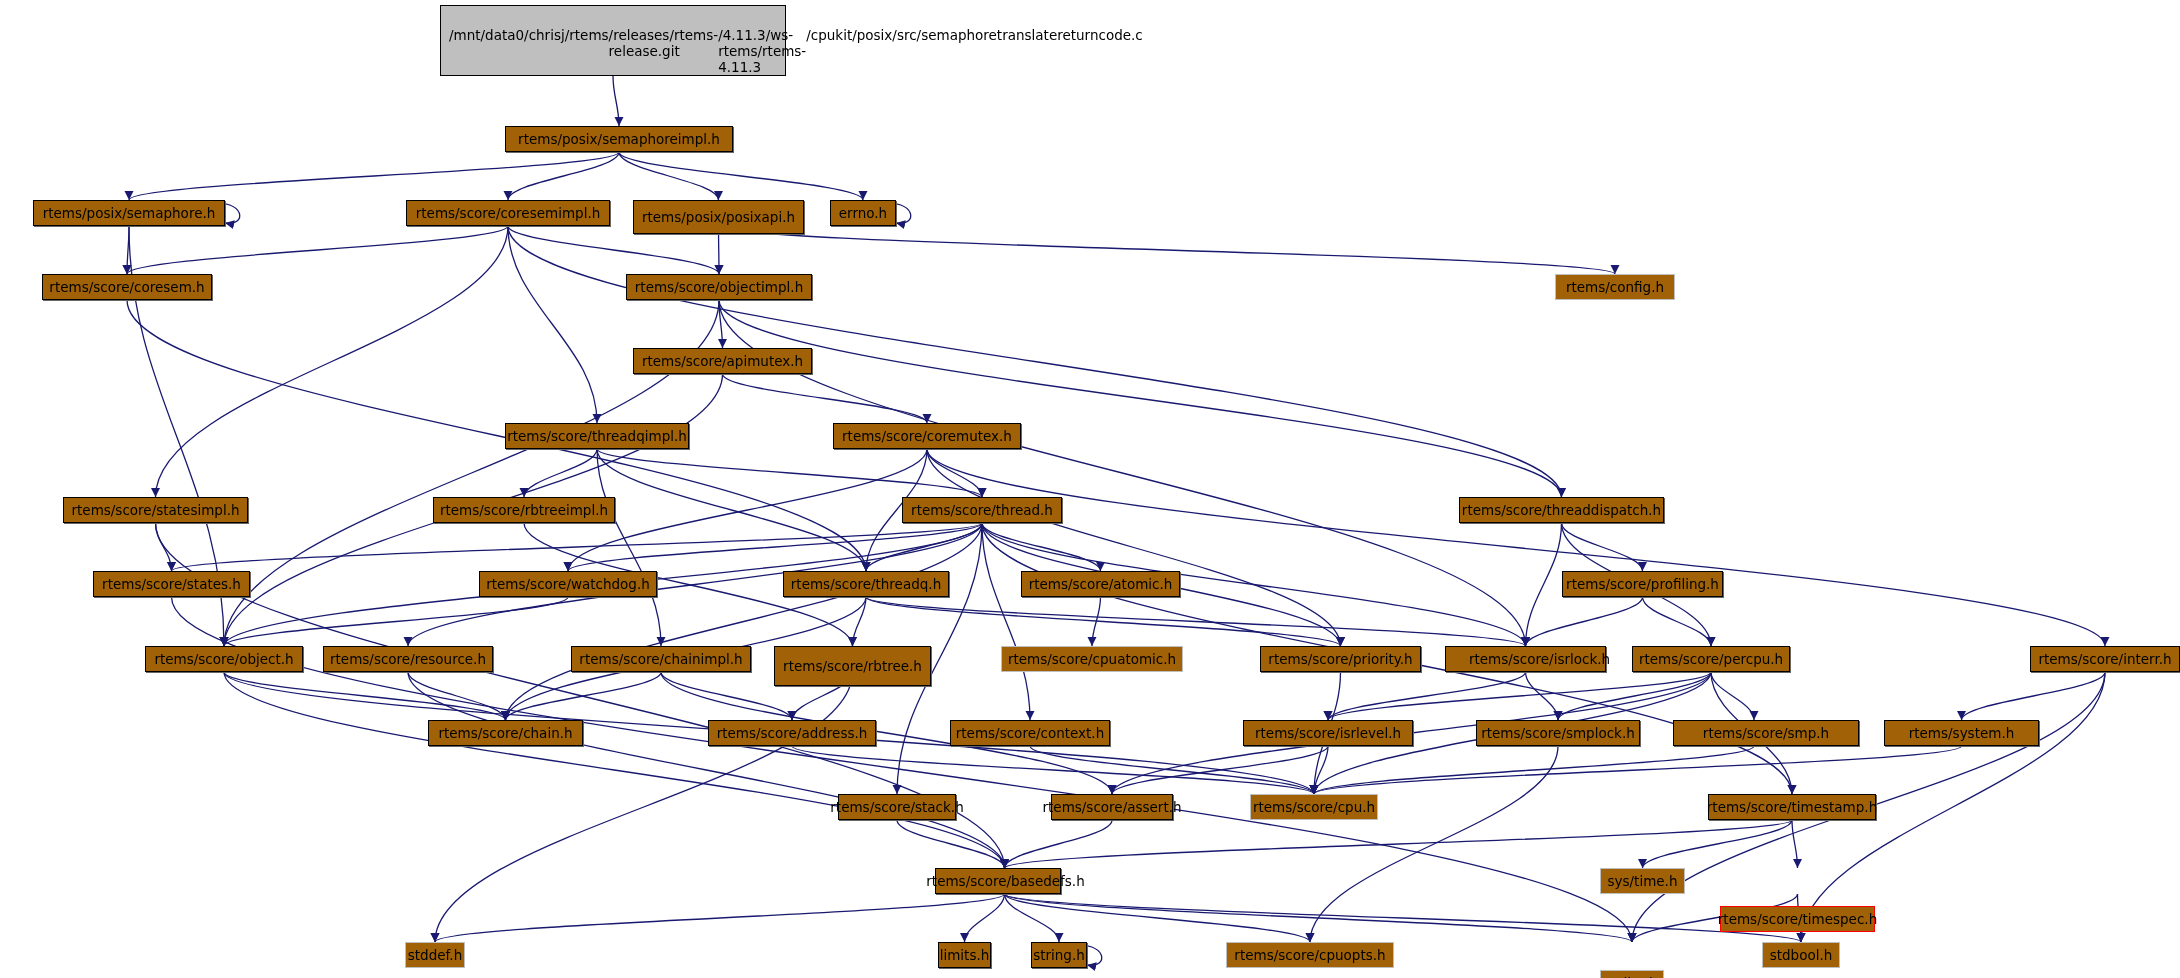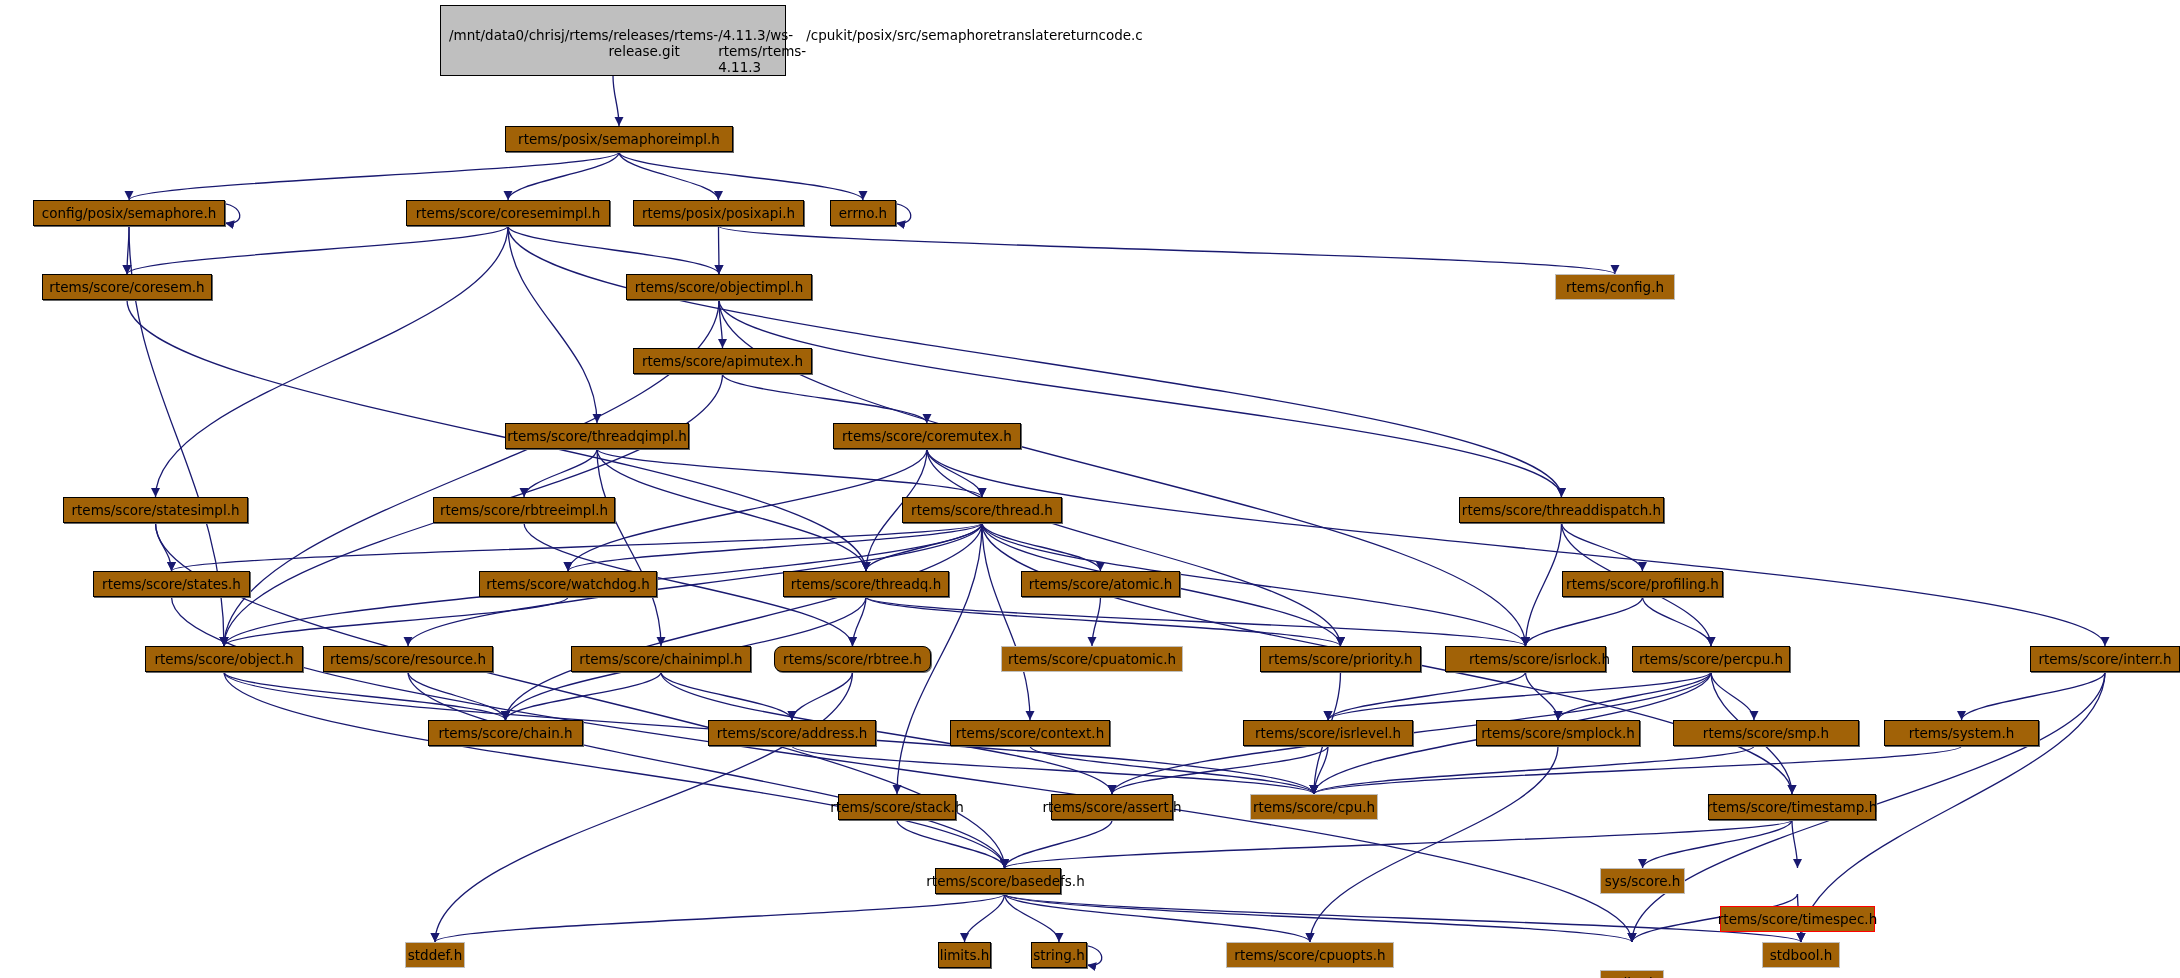--- a/index.html
+++ b/index.html
@@ -130,26 +130,26 @@
   <span>/mnt/data0/chrisj/rtems</span>
   <span>/releases/rtems-release.git</span>
   <span>/4.11.3/ws-rtems/rtems-4.11.3</span>
   <span>/cpukit/posix/src/semaphoretranslatereturncode.c</span>
 </div>
 <div id="nodes">
     <div class="node" style="left: 505px; top: 126px; width: 228px; height: 26px;">
       <span>rtems/posix/semaphoreimpl.h</span>
     </div>
     <div class="node" style="left: 33px; top: 200px; width: 192px; height: 26px;">
-      <span>config/posix/semaphore.h</span>
+      <span>rtems/posix/semaphore.h</span>
     </div>
     <div class="node" style="left: 406px; top: 200px; width: 204px; height: 26px;">
       <span>rtems/score/coresemimpl.h</span>
     </div>
-    <div class="node" style="left: 633px; top: 200px; width: 171px; height: 26px; align-items: center;">
+    <div class="node" style="left: 633px; top: 200px; width: 171px; height: 34px; align-items: center;">
       <span>rtems/posix/posixapi.h</span>
     </div>
     <div class="node" style="left: 830px; top: 200px; width: 66px; height: 26px;">
       <span>errno.h</span>
     </div>
     <div class="node" style="left: 42px; top: 274px; width: 170px; height: 26px;">
       <span>rtems/score/coresem.h</span>
     </div>
     <div class="node" style="left: 626px; top: 274px; width: 186px; height: 26px;">
       <span>rtems/score/objectimpl.h</span>
@@ -195,21 +195,21 @@
     </div>
     <div class="node" style="left: 145px; top: 646px; width: 158px; height: 26px;">
       <span>rtems/score/object.h</span>
     </div>
     <div class="node" style="left: 323px; top: 646px; width: 170px; height: 26px;">
       <span>rtems/score/resource.h</span>
     </div>
     <div class="node" style="left: 571px; top: 646px; width: 180px; height: 26px;">
       <span>rtems/score/chainimpl.h</span>
     </div>
-    <div class="node" style="left: 774px; top: 646px; width: 157px; height: 26px; border-radius: 8px;">
+    <div class="node" style="left: 774px; top: 646px; width: 157px; height: 40px;">
       <span>rtems/score/rbtree.h</span>
     </div>
     <div class="node ext" style="left: 1001px; top: 646px; width: 182px; height: 26px;">
       <span>rtems/score/cpuatomic.h</span>
     </div>
     <div class="node" style="left: 1260px; top: 646px; width: 161px; height: 26px;">
       <span>rtems/score/priority.h</span>
     </div>
     <div class="node" style="left: 1445px; top: 646px; width: 161px; height: 26px; padding-left: 28px;">
       <span>rtems/score/isrlock.h</span>
@@ -250,21 +250,21 @@
     <div class="node ext" style="left: 1250px; top: 794px; width: 128px; height: 26px;">
       <span>rtems/score/cpu.h</span>
     </div>
     <div class="node" style="left: 1708px; top: 794px; width: 168px; height: 26px;">
       <span>rtems/score/timestamp.h</span>
     </div>
     <div class="node" style="left: 935px; top: 868px; width: 126px; height: 26px; padding-left: 15px;">
       <span>rtems/score/basedefs.h</span>
     </div>
     <div class="node ext" style="left: 1600px; top: 868px; width: 85px; height: 26px;">
-      <span>sys/score.h</span>
+      <span>sys/time.h</span>
     </div>
     <div class="node red" style="left: 1720px; top: 868px; width: 155px; height: 26px;">
       <span>rtems/score/timespec.h</span>
     </div>
     <div class="node ext" style="left: 405px; top: 942px; width: 60px; height: 26px;">
       <span>stddef.h</span>
     </div>
     <div class="node" style="left: 938px; top: 942px; width: 53px; height: 26px;">
       <span>limits.h</span>
     </div>

